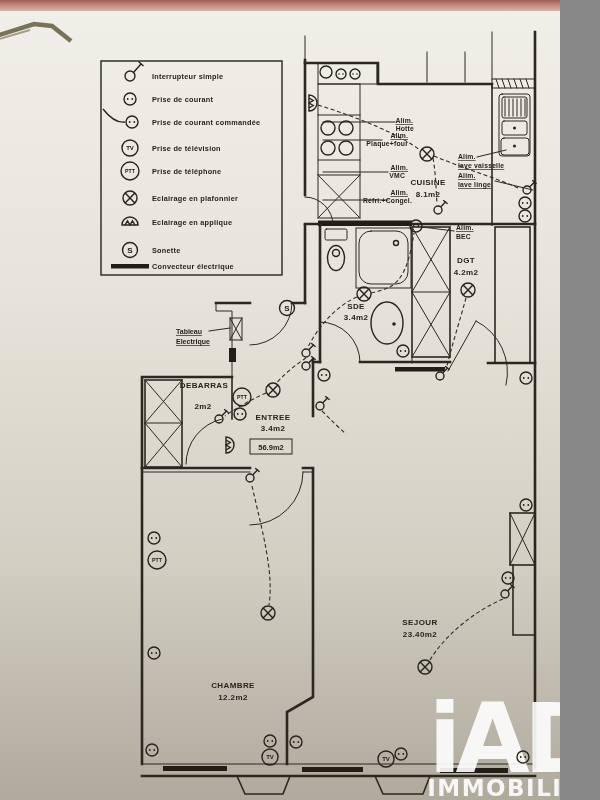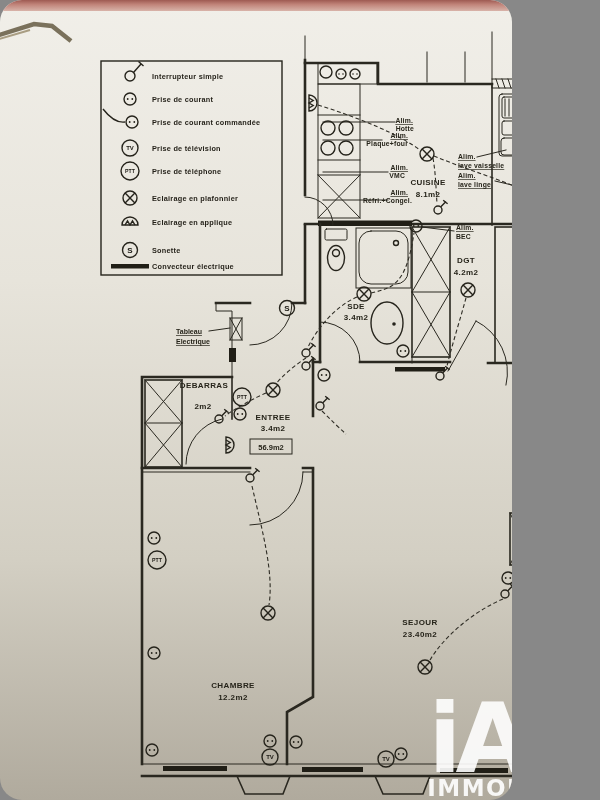--- a/index.html
+++ b/index.html
@@ -1,16 +1,16 @@
 <!DOCTYPE html>
 <html><head>
 <meta charset="utf-8">
 <style>
   html,body{margin:0;padding:0;background:#888;}
-  #stage{position:relative;width:512px;height:800px;overflow:hidden;font-family:"Liberation Sans",sans-serif;border-radius:22px;}
+  #stage{position:relative;width:560px;height:800px;overflow:hidden;font-family:"Liberation Sans",sans-serif;}
   svg{display:block;}
   svg text{font-family:"Liberation Sans",sans-serif;}
   .ln{fill:none;stroke:#2a2820;stroke-width:1.6;stroke-linecap:square;}
   .w25{stroke-width:2.6;}
   .thin{stroke-width:1;}
   .dash{fill:none;stroke:#2e2c24;stroke-width:1.1;stroke-dasharray:4 2.6;}
   .fillb{fill:#201e16;stroke:none;}
   .sym{fill:none;stroke:#26241c;stroke-width:1.4;}
   .dot{fill:#26241c;stroke:none;}
   .symtext{font-size:6px;font-weight:700;fill:#1c1a14;text-anchor:middle;dominant-baseline:central;}

